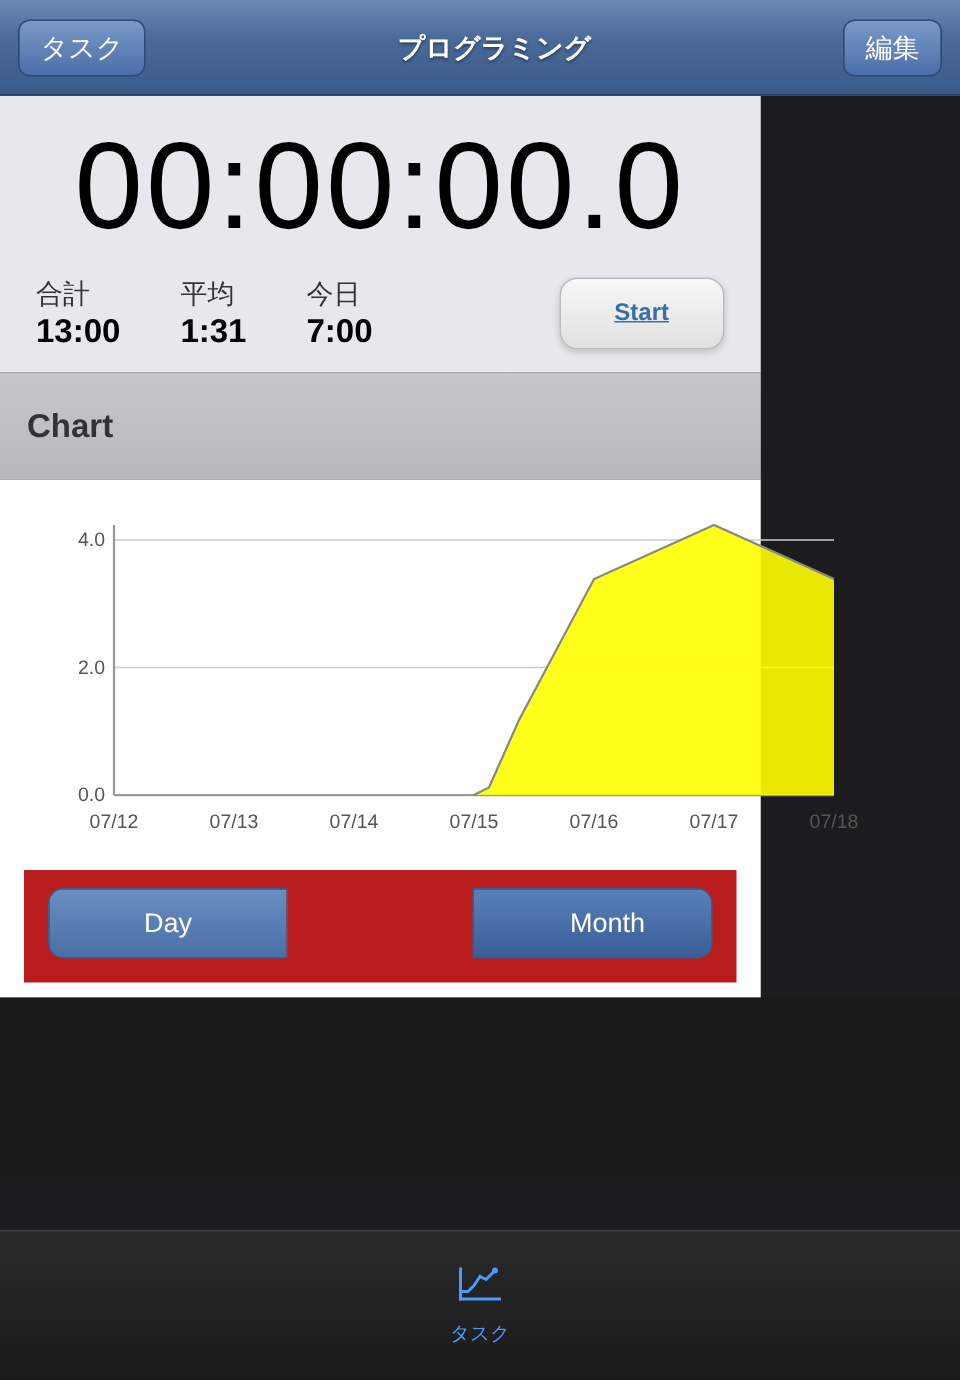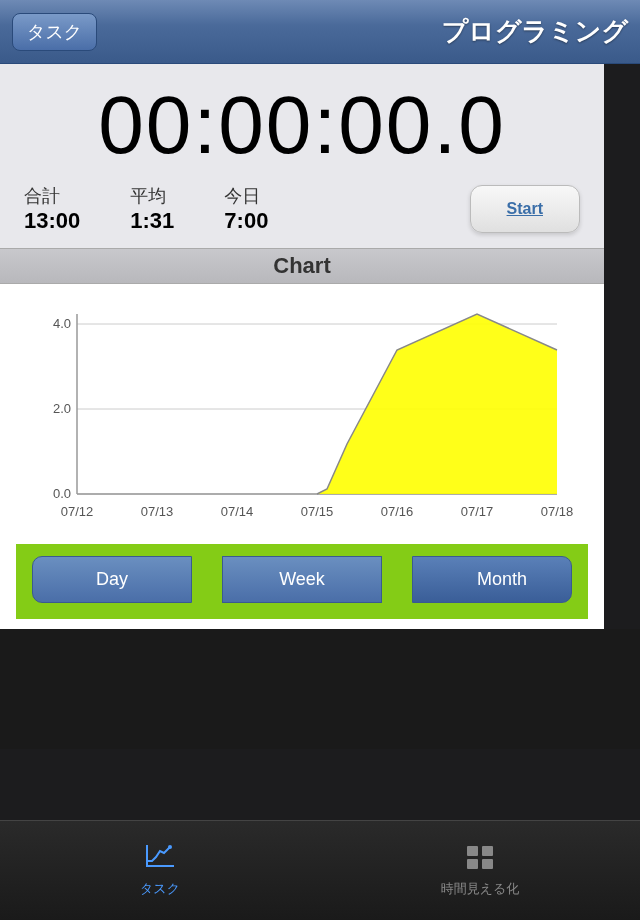--- a/index.html
+++ b/index.html
@@ -27,28 +27,28 @@
       background: linear-gradient(180deg, #7a9ac8 0%, #4a6ea8 100%);
       border: 1px solid #2a4a7a;
       border-radius: 8px;
       color: white;
       font-size: 18px;
       padding: 6px 14px;
       cursor: pointer;
     }
     .nav-title {
       color: white;
-      font-size: 26px;
+      font-size: 18px;
       font-weight: bold;
       text-shadow: 0 1px 2px rgba(0,0,0,0.4);
     }
 
     
     .main-content {
-      width: 604px;
+      width: 507px;
       background: #e8e8ec;
     }
 
     
     .timer-section {
       background: #e8e8ec;
       padding: 20px 24px 14px 24px;
     }
     .timer-display {
       font-size: 82px;
@@ -57,21 +57,21 @@
       text-align: center;
       letter-spacing: 2px;
       line-height: 1;
       margin-bottom: 18px;
       font-family: -apple-system, 'Helvetica Neue', Arial, sans-serif;
     }
     .stats-row {
       display: flex;
       align-items: center;
       justify-content: flex-start;
-      gap: 10px;
+      gap: 0;
     }
     .stat-group {
       display: flex;
       flex-direction: column;
       margin-right: 40px;
     }
     .stat-label {
       font-size: 18px;
       color: #333;
     }
@@ -90,24 +90,23 @@
       font-weight: bold;
       color: #3a6ea8;
       cursor: pointer;
       box-shadow: 0 2px 4px rgba(0,0,0,0.15);
       text-decoration: underline;
     }
 
     
     .chart-header {
       background: linear-gradient(180deg, #c8c8cc 0%, #b8b8bc 100%);
-      padding: 4px 18px;
+      padding: 22px 18px;
       border-top: 1px solid #aaa;
       border-bottom: 1px solid #aaa;
-      text-align: center;
     }
     .chart-header-text {
       font-size: 22px;
       font-weight: bold;
       color: #333;
     }
 
     
     .chart-section {
       background: white;
@@ -123,21 +122,21 @@
       width: 100%;
       height: 100%;
     }
 
     
     .chart-buttons {
       display: flex;
       justify-content: space-between;
       gap: 0;
       padding: 12px 16px 16px 16px;
-      background: #84cc16;
+      background: #b91c1c;
     }
     .chart-btn {
       flex: 1;
       max-width: 160px;
       padding: 12px 0;
       font-size: 18px;
       font-weight: 500;
       color: white;
       background: linear-gradient(180deg, #6a8fc0 0%, #4a6ea8 100%);
       border: 1px solid #3a5a90;
@@ -194,20 +193,21 @@
       width: 32px;
       height: 28px;
     }
   </style>
 </head>
 <body>
 
 <div class="nav-bar">
   <button class="nav-button">タスク</button>
   <span class="nav-title">プログラミング</span>
+  <button class="nav-button">編集</button>
 </div>
 
 <div class="main-content">
 
   <div class="timer-section">
     <div class="timer-display">00:00:00.0</div>
     <div class="stats-row">
       <div class="stat-group">
         <span class="stat-label">合計</span>
         <span class="stat-value">13:00</span>
@@ -255,21 +255,20 @@
         <text x="540" y="212" font-size="13" fill="#555" text-anchor="middle">07/18</text>
 
         <polygon points="300,190 310,185 330,140 380,46 460,10 540,46 540,190" fill="yellow" stroke="none" opacity="0.9"></polygon>
 
         <polyline points="300,190 310,185 330,140 380,46 460,10 540,46" fill="none" stroke="#888" stroke-width="1.5"></polyline>
       </svg>
     </div>
 
     <div class="chart-buttons">
       <button class="chart-btn">Day</button>
-      <button class="chart-btn">Week</button>
       <button class="chart-btn active">Month</button>
     </div>
   </div>
 </div>
 
 <div class="bottom-area"></div>
 
 <div class="tab-bar">
 
   <div class="tab-item active">
@@ -279,26 +278,14 @@
         <rect x="2" y="22" width="28" height="2" fill="#4a9aff"></rect>
         <rect x="2" y="2" width="2" height="22" fill="#4a9aff"></rect>
 
         <polyline points="4,18 8,18 12,14 16,8 20,10 26,4" stroke="#4a9aff" stroke-width="2" fill="none"></polyline>
         <circle cx="26" cy="4" r="2" fill="#4a9aff"></circle>
       </svg>
     </span>
     <span class="tab-label" style="color:#4a9aff;">タスク</span>
   </div>
 
-  <div class="tab-item">
-    <span class="tab-icon" style="color:#888;">
-      <svg viewBox="0 0 32 28" fill="none" xmlns="http://www.w3.org/2000/svg">
-
-        <rect x="3" y="3" width="11" height="10" rx="1" fill="#888"></rect>
-        <rect x="18" y="3" width="11" height="10" rx="1" fill="#888"></rect>
-        <rect x="3" y="16" width="11" height="10" rx="1" fill="#888"></rect>
-        <rect x="18" y="16" width="11" height="10" rx="1" fill="#888"></rect>
-      </svg>
-    </span>
-    <span class="tab-label">時間見える化</span>
-  </div>
 
 </div>
 
 </body></html>

